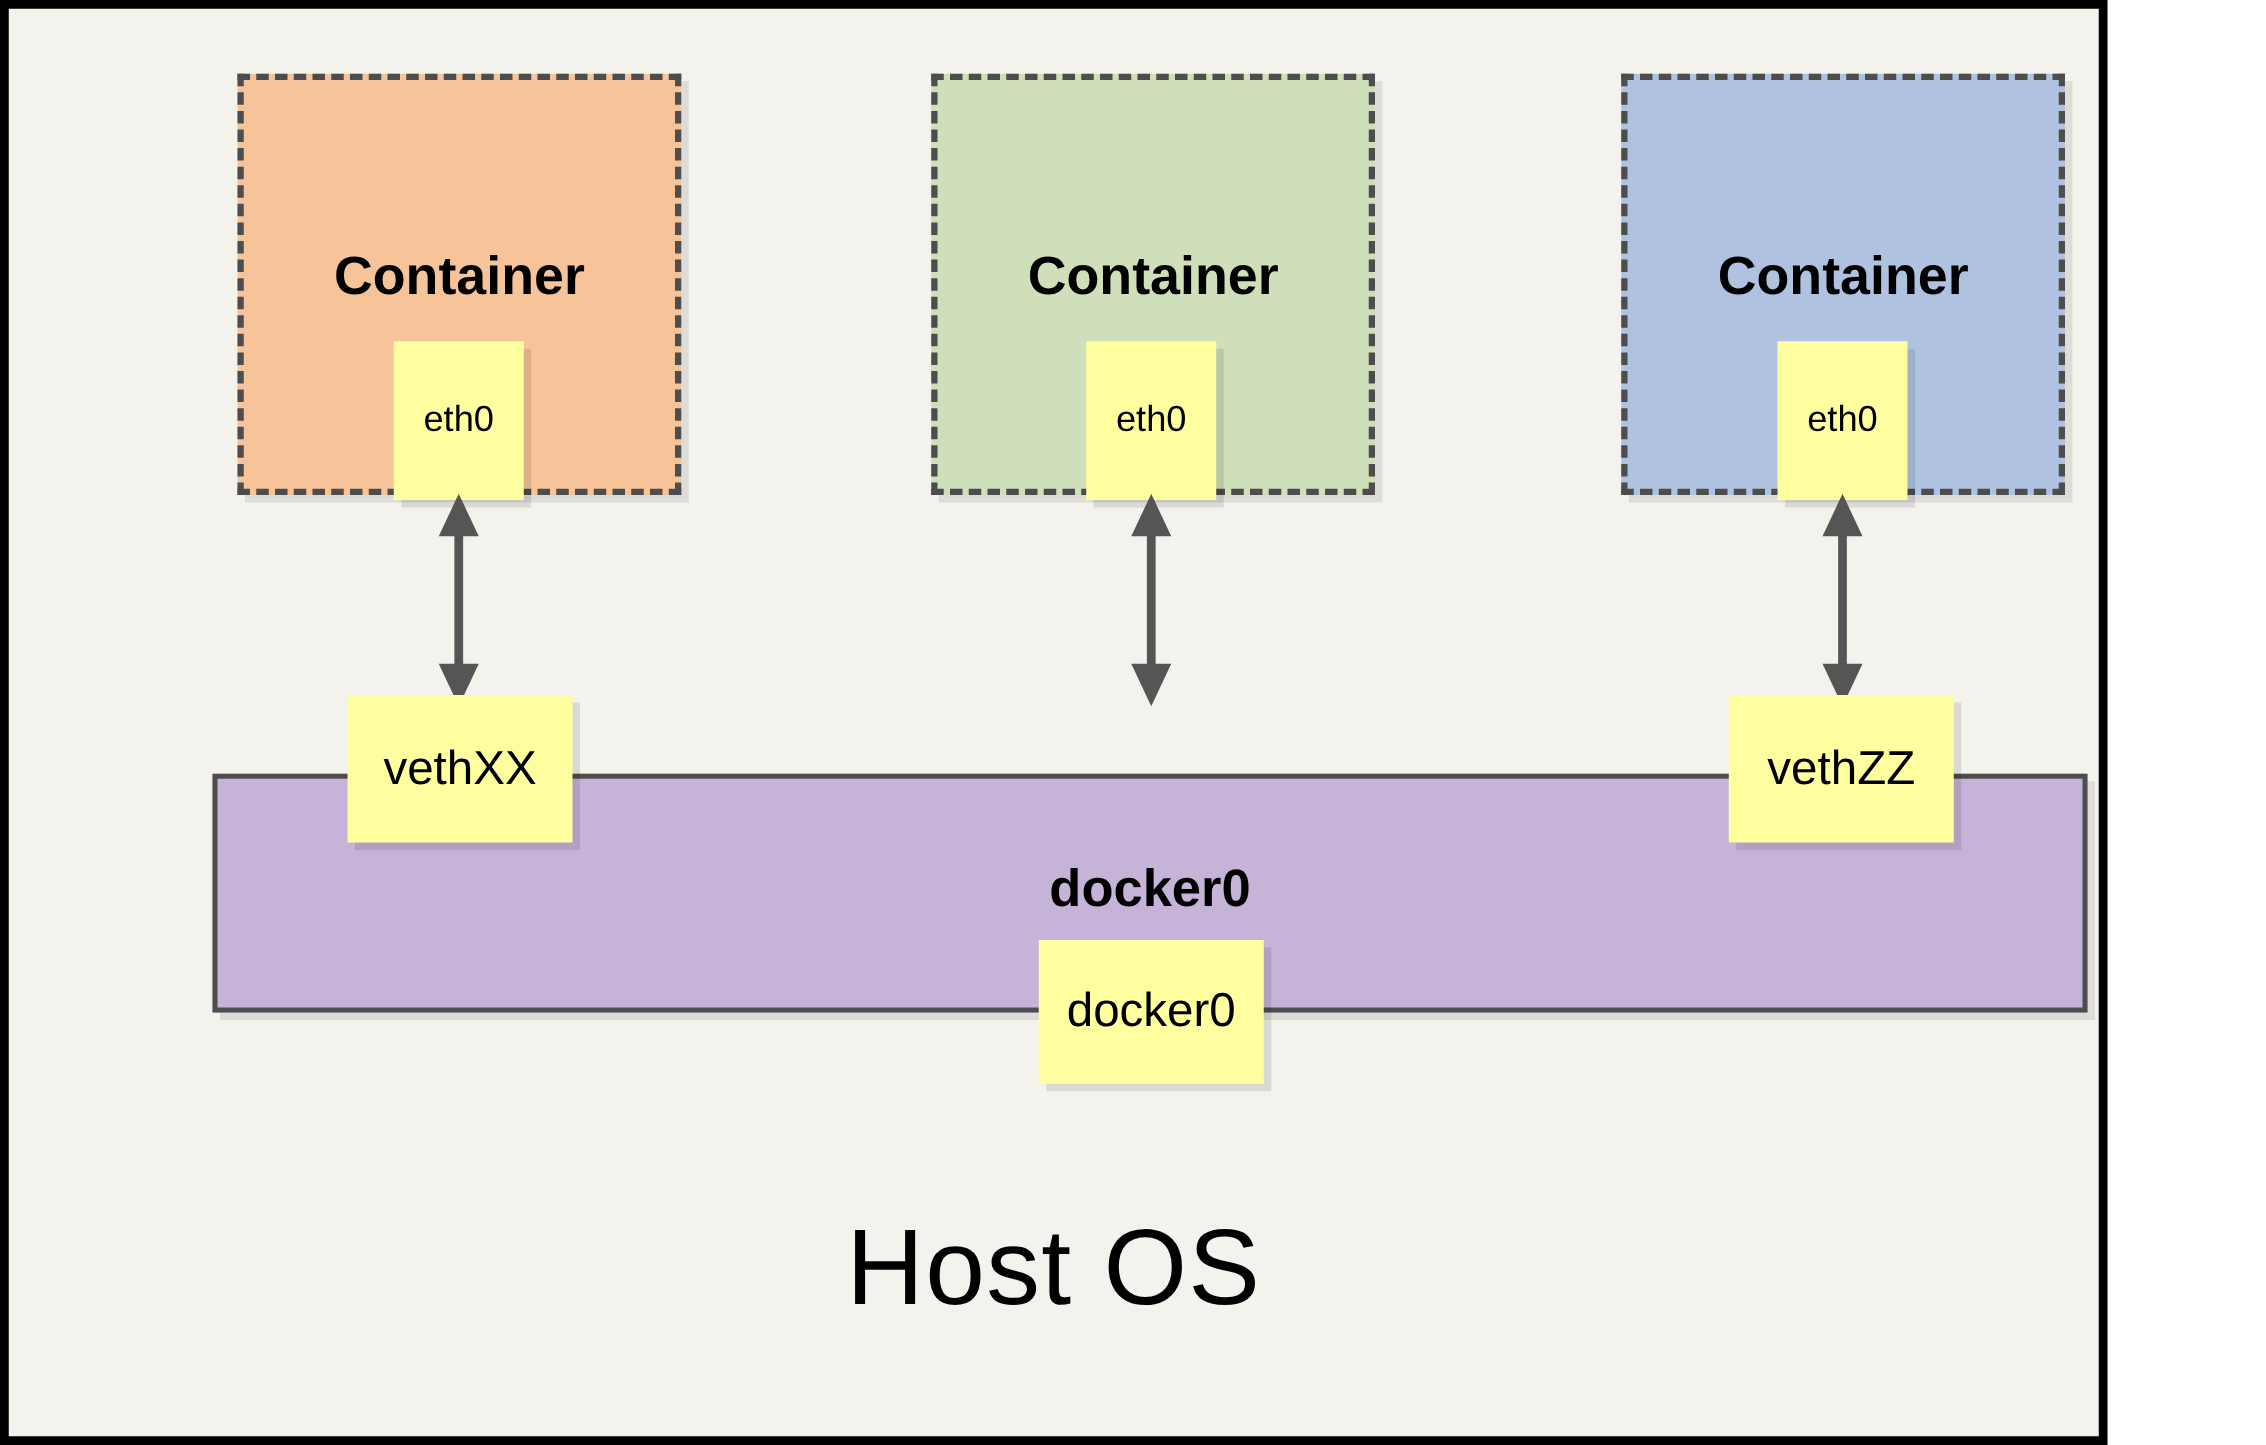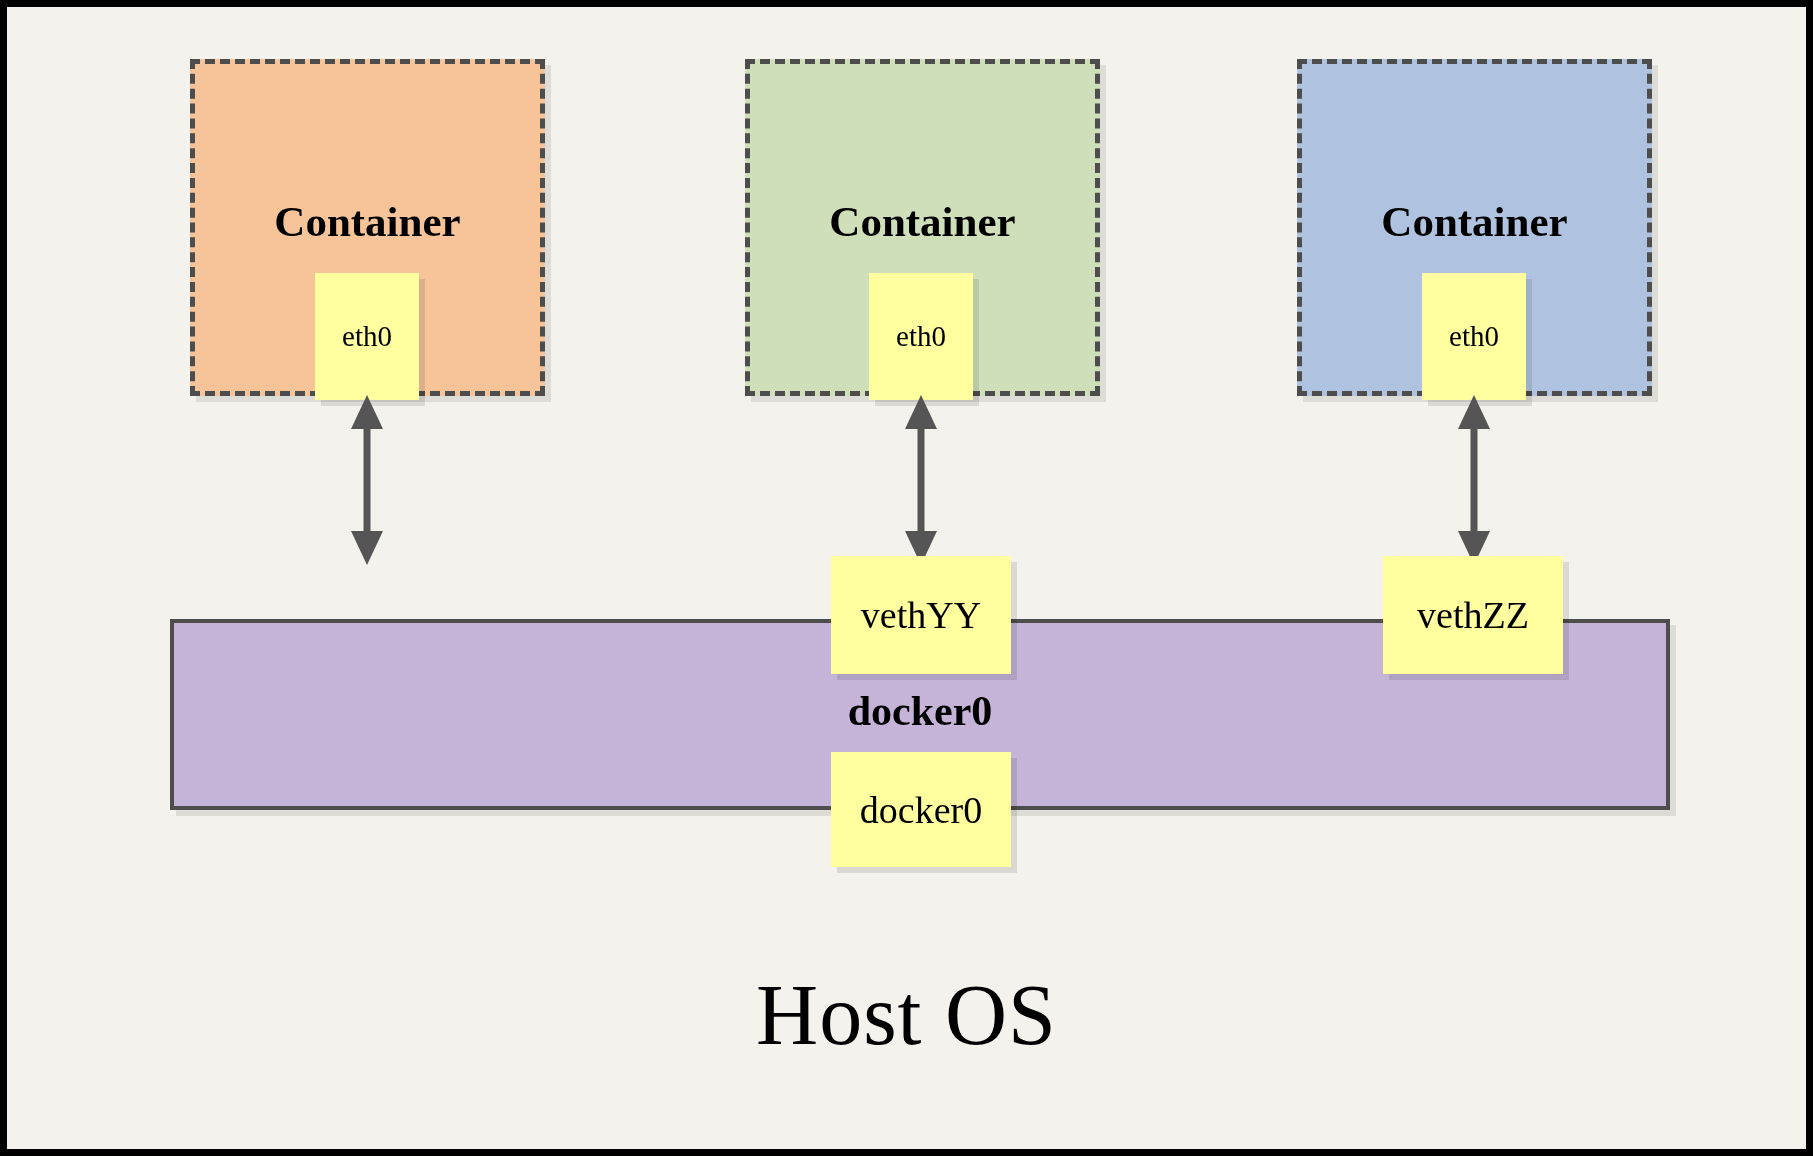--- a/index.html
+++ b/index.html
@@ -2,26 +2,26 @@
 <html><head>
 <meta charset="utf-8">
 <style>
   html, body {
     margin: 0;
     padding: 0;
     background: #ffffff;
   }
   #canvas {
     position: relative;
-    width: 1813px;
+    width: 1686px;
     height: 1156px;
     background: #f4f2ed;
     border: 7px solid #000000;
     box-sizing: border-box;
-    font-family: Liberation Serif, serif;
+    font-family: Liberation Sans, sans-serif;
     overflow: hidden;
   }
 
   
   .container-box {
     position: absolute;
     top: 52px;
     width: 355px;
     height: 337px;
     border: 5px dashed #4d4d4d;
@@ -178,21 +178,21 @@
   <svg class="arrow-svg" id="arrow-3" viewBox="0 0 60 170">
     <line x1="30" y1="26" x2="30" y2="144" stroke="#555555" stroke-width="7"></line>
     <polygon points="30,0 14,34 46,34" fill="#555555"></polygon>
     <polygon points="30,170 14,136 46,136" fill="#555555"></polygon>
   </svg>
 
   <div id="docker0-bar">
     <div id="docker0-bar-label">docker0</div>
   </div>
 
-  <div class="ybox veth-box" id="veth-2">vethYY</div>
+  <div class="ybox veth-box" id="veth-1">vethXX</div>
   <div class="ybox veth-box" id="veth-3">vethZZ</div>
 
   <div class="ybox" id="docker0-iface-box">docker0</div>
 
 
   <div id="host-os-label">Host OS</div>
 
 </div>
 
 </body></html>

